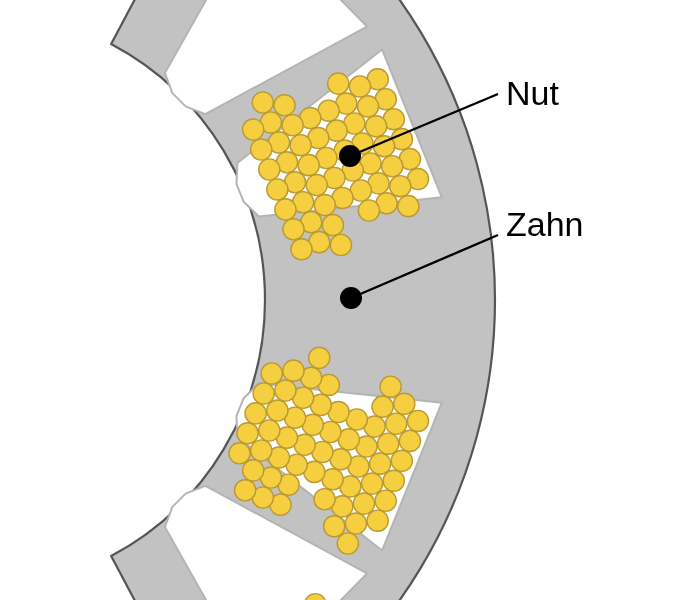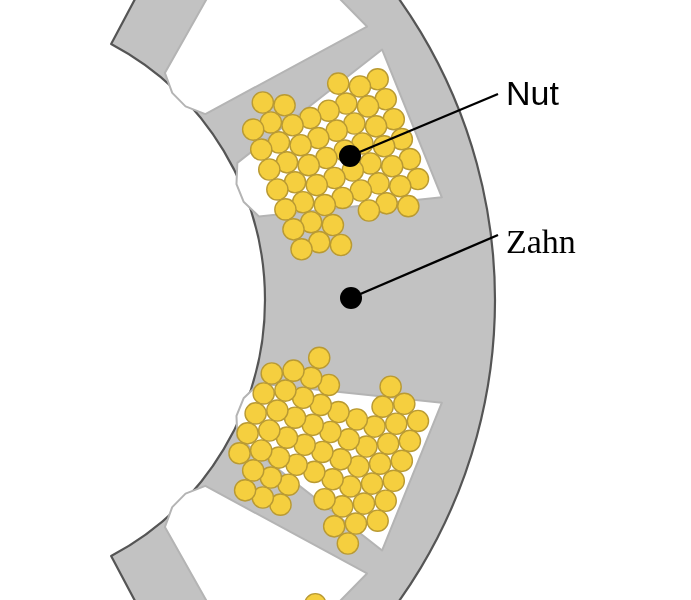--- a/index.html
+++ b/index.html
@@ -26,21 +26,21 @@
   .label-text {
     position: absolute;
     font-family: "Liberation Sans", sans-serif;
     font-size: 34px;
     font-weight: 400;
     color: #000000;
     white-space: nowrap;
     line-height: 1;
   }
   #label-nut { left: 506px; top: 76px; }
-  #label-zahn { left: 506px; top: 225px; font-family: Liberation Serif, serif; }
+  #label-zahn { left: 506px; top: 207px; }
 </style>
 </head>
 <body>
 
 <div id="stage">
 
   <svg id="diagram-svg" viewBox="0 0 691 600">
 
     <g>
       <path id="core-path" d="M 219.12521264866325 -159.13274828664197 A 520 520 0 0 1 219.12521264866325 759.132748286642 L 111.14675320790835 556.0548019290889 A 290 290 0 0 0 111.14675320790835 43.945198070911204 Z" fill="#c2c2c2" stroke="#555555" stroke-width="2.2" stroke-linejoin="round"></path>

